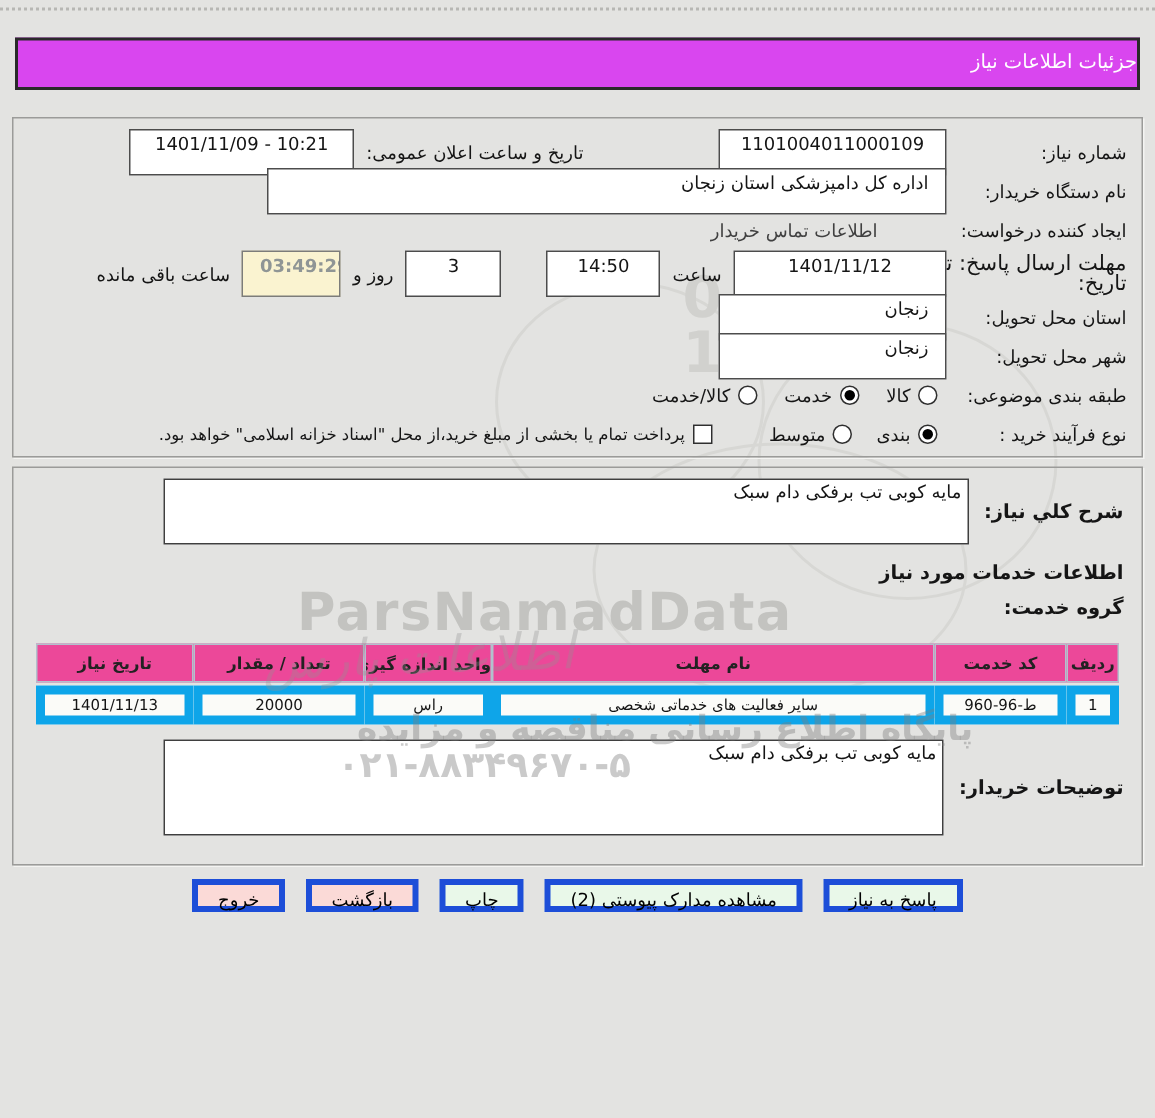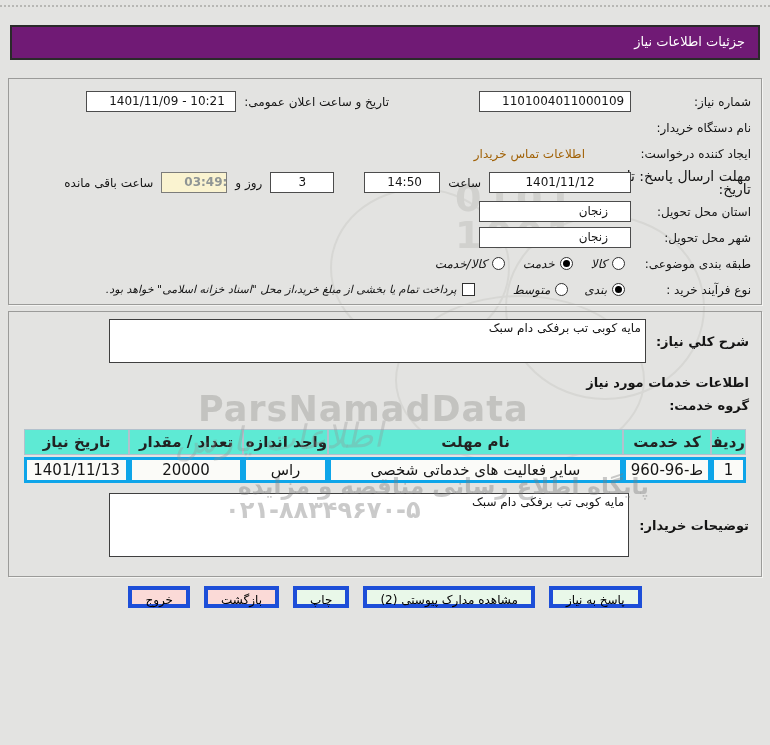--- a/index.html
+++ b/index.html
@@ -10,64 +10,64 @@
     font-size: 12px;
     color: #151515;
     direction: rtl;
     overflow: hidden;
     position: relative;
   }
   .dotted-top { position: absolute; top: 5px; left: 0; width: 770px; border-top: 2px dotted #b7b7b4; }
 
   .title-bar {
     position: absolute; top: 25px; left: 10px; width: 750px; height: 35px;
-    background: #701a75; border: 2px solid #2a2a2a; color: #fff;
-    font-size: 13px; line-height: 30px; padding-right: 13px;
+    background: #d946ef; border: 2px solid #2a2a2a; color: #fff;
+    font-size: 13px; line-height: 30px; 
   }
 
   .panel { position: absolute; left: 8px; width: 754px; border: 1px solid #9b9b99; box-shadow: 1px 1px 0 #f4f4f2; background: transparent; z-index: 2; }
   #panel-top { top: 78px; height: 227px; padding: 12px 10px 0 10px; }
   #panel-bottom { top: 311px; height: 266px; padding: 7px 12px 0 12px; }
 
   .frow { display: flex; align-items: center; height: 21px; margin-bottom: 5px; }
   .flabel { flex: 0 0 120px; width: 120px; text-align: right; white-space: nowrap; overflow: visible; }
   .flabel2 { white-space: nowrap; margin-left: 8px; }
   .two-line { line-height: 13px; font-size: 14px; }
   .two-line span { display: block; }
 
   .input {
-    background: #fff; border: 1px solid #4c4c4c; height: 21px; line-height: 19px;
-    padding: 0 22px; overflow: hidden; white-space: nowrap; display: inline-block;
+    background: #fff; border: 1px solid #4c4c4c; height: 31px; line-height: 19px;
+    padding: 0 11px; overflow: hidden; white-space: nowrap; display: inline-block;
   }
   .center { text-align: center; }
   .ltr { direction: ltr; }
   .countdown { background: #faf3d0; color: #8f9595; font-weight: bold; text-align: center; border: 1px solid #7c7c7a; }
   .mid-txt { white-space: nowrap; margin: 0 8px; }
 
-  .link { color: #a16207; cursor: pointer; white-space: nowrap; }
+  .link { color: #404040; cursor: pointer; white-space: nowrap; }
 
   .radio { width: 13px; height: 13px; border-radius: 50%; border: 1px solid #2f2f2f; background: #fff; display: inline-block; position: relative; flex: 0 0 13px; }
   .radio.selected::after { content: ""; position: absolute; left: 2px; top: 2px; width: 7px; height: 7px; border-radius: 50%; background: #000; }
   .checkbox { width: 13px; height: 13px; border: 1px solid #2f2f2f; background: #fff; display: inline-block; flex: 0 0 13px; }
-  .opt { display: flex; align-items: center; gap: 5px; white-space: nowrap; font-style: italic; }
+  .opt { display: flex; align-items: center; gap: 5px; white-space: nowrap; }
 
   .b-label { font-weight: bold; font-size: 13px; white-space: nowrap; margin-left: 10px; }
   .heading { font-weight: bold; font-size: 13px; margin-top: 12px; }
   .drow { display: flex; align-items: center; }
   .desc-box { width: 537px; height: 44px; background: #fff; border: 1px solid #3f3f3f; padding: 1px 4px; line-height: 15px; overflow: hidden; }
   .group-input { width: 527px; }
   .notes-box { width: 520px; height: 64px; background: #fff; border: 1px solid #3f3f3f; padding: 1px 4px; line-height: 15px; overflow: hidden; }
 
   table.items { border-collapse: separate; border-spacing: 0 2px; margin: 14px auto 0 auto; width: 722px; table-layout: fixed; }
   table.items th {
-    background: #5eead4; border: 1px solid #b2c1cd; font-size: 15px; font-weight: bold;
+    background: #ec4899; border: 1px solid #b2c1cd; font-size: 11px; font-weight: bold;
     height: 26px; text-align: center; white-space: nowrap; overflow: hidden; color: #222;
   }
   table.items td {
-    background: #fbfbf8; border: 3px solid #0ea5e9; font-size: 15px;
+    background: #fbfbf8; border: 6px solid #0ea5e9; font-size: 10px;
     height: 26px; text-align: center; white-space: nowrap; overflow: hidden;
   }
   .notes-row { display: flex; align-items: center; margin-top: 8px; }
 
   .actions { position: absolute; top: 586px; left: 0; width: 770px; display: flex; justify-content: center; gap: 14px; z-index: 6; }
   .btn { height: 22px; line-height: 20px; border: 4px solid #1d4ed8; padding: 0 13px; font-size: 12px; white-space: nowrap; cursor: pointer; font-family: "DejaVu Sans", sans-serif; }
   .btn.green { background: #e9f8e9; }
   .btn.pink { background: #fbdad7; }
 
   
@@ -102,20 +102,21 @@
   <div class="frow">
     <div class="flabel">شماره نیاز:</div>
     <div class="input center ltr" style="width:152px">1101004011000109</div>
     <div style="width:90px"></div>
     <div class="flabel2">تاریخ و ساعت اعلان عمومی:</div>
     <div class="input center ltr" style="width:150px">1401/11/09 - 10:21</div>
   </div>
 
   <div class="frow">
     <div class="flabel">نام دستگاه خریدار:</div>
+    <div class="input" style="width:453px">اداره کل دامپزشکی استان زنجان</div>
   </div>
 
   <div class="frow">
     <div class="flabel">ایجاد کننده درخواست:</div>
     <div style="width:46px"></div>
     <span class="link">اطلاعات تماس خریدار</span>
   </div>
 
   <div class="frow" style="height:27px">
     <div class="flabel two-line">

